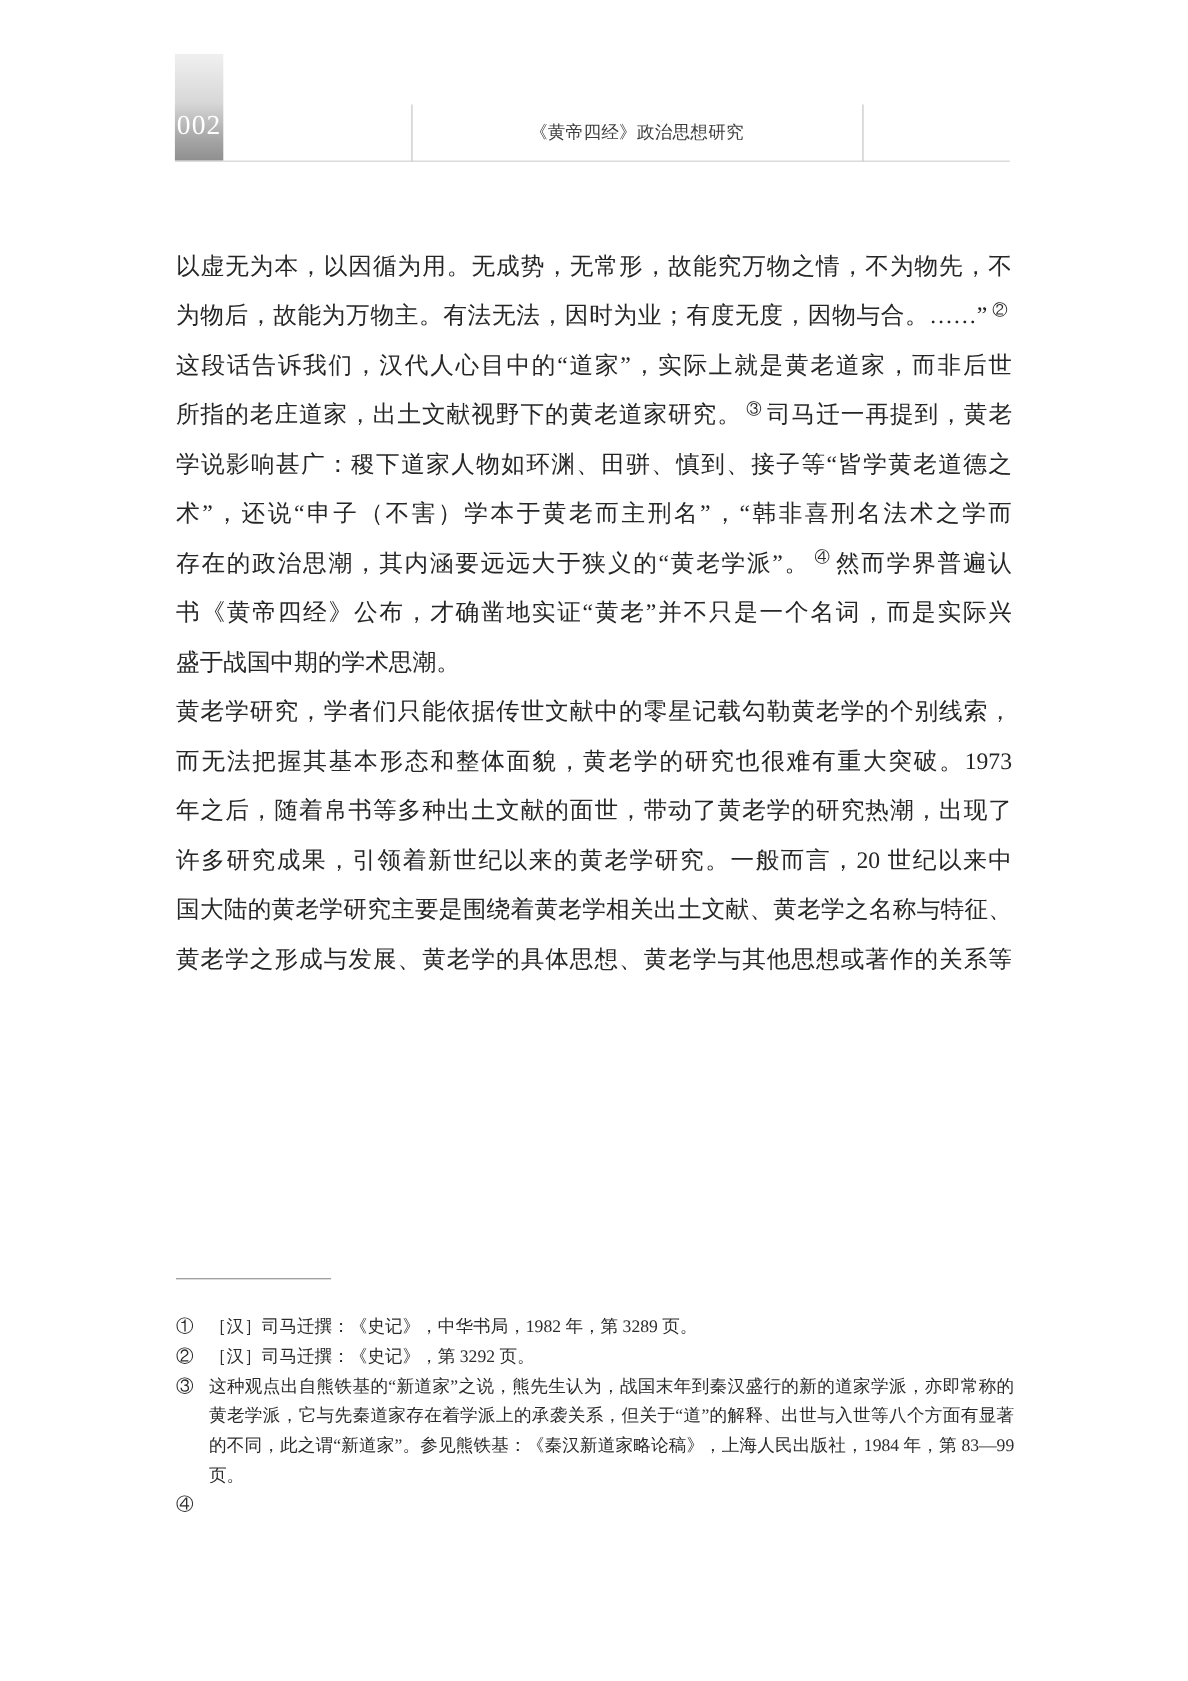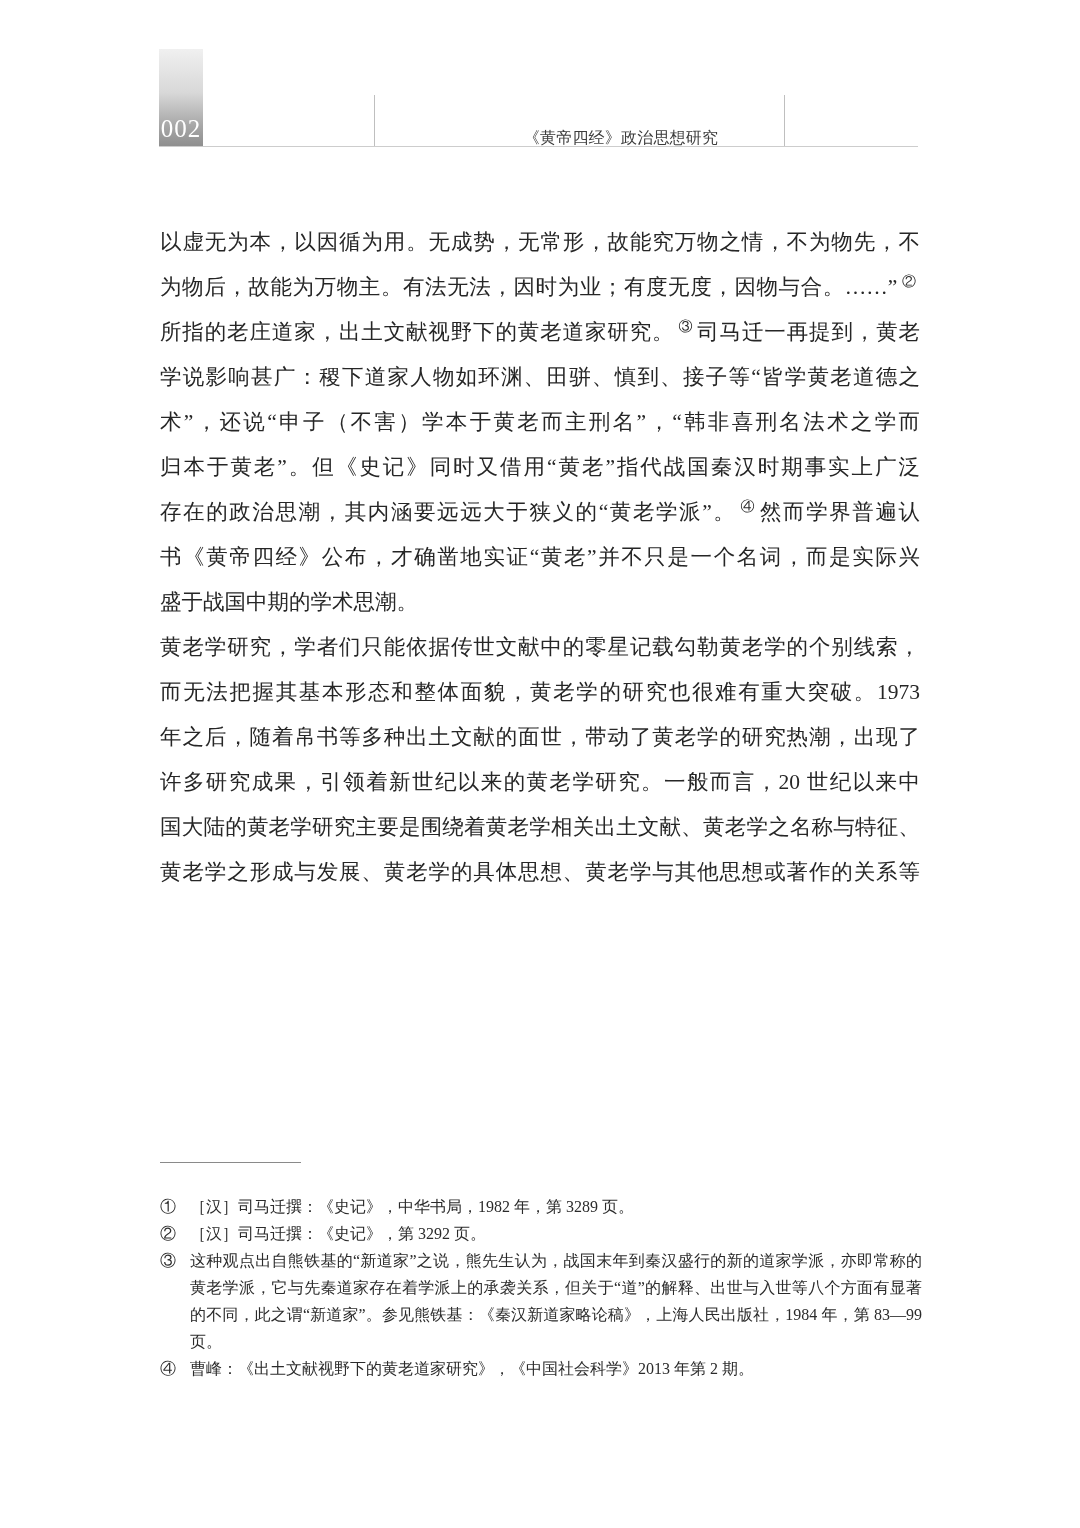--- a/index.html
+++ b/index.html
@@ -12,34 +12,33 @@
     overflow:hidden;
   }
   
   .pagenum-bar{
     position:absolute;left:159px;top:49px;width:44px;height:97px;
     background:linear-gradient(180deg,#f0f0f0 0%,#d8d8d8 45%,#a8a8a8 78%,#8f8f8f 100%);
     display:flex;align-items:flex-end;justify-content:center;
   }
   .pagenum{
     color:#ffffff;font-size:25px;line-height:1;
-    padding-bottom:5px;letter-spacing:1px;
+    padding-bottom:19px;letter-spacing:1px;
   }
   .header-rule{
     position:absolute;left:159px;top:146px;width:759px;height:1px;
     background:#cdcdcd;
   }
   .header-vline{position:absolute;top:95px;width:1px;height:52px;background:#bfbfbf;}
   .vline-left{left:374px;}
   .vline-right{left:784px;}
   .running-title{
-    position:absolute;left:374px;top:128px;width:410px;
+    position:absolute;left:374px;top:110px;width:410px;
     text-align:center;font-size:16px;color:#3c3c3c;letter-spacing:0.2px;
     white-space:nowrap;
-    margin-left:42px;
   }
   
   .body-text{
     position:absolute;left:160px;top:220px;width:760px;
     font-size:21.5px;color:#262626;
   }
   .line{
     height:45px;line-height:45px;
     white-space:nowrap;
   }
@@ -78,36 +77,36 @@
     <span class="pagenum">002</span>
   </div>
   <div class="header-vline vline-left"></div>
   <div class="running-title">《黄帝四经》政治思想研究</div>
   <div class="header-vline vline-right"></div>
   <div class="header-rule"></div>
 
   <div class="body-text" id="body-lines">
       <div class="line fill"><span>以虚无为本，以因循为用。无成势，无常形，故能究万物之情，不为物先，不</span></div>
       <div class="line fill"><span>为物后，故能为万物主。有法无法，因时为业；有度无度，因物与合。……”</span><span class="supref">②</span></div>
+      <div class="line fill"><span>这段话告诉我们，汉代人心目中的“道家”，实际上就是黄老道家，而非后世</span></div>
       <div class="line fill"><span>所指的老庄道家，出土文献视野下的黄老道家研究。</span><span class="supref">③</span><span>司马迁一再提到，黄老</span></div>
       <div class="line fill"><span>学说影响甚广：稷下道家人物如环渊、田骈、慎到、接子等“皆学黄老道德之</span></div>
       <div class="line fill"><span>术”，还说“申子（不害）学本于黄老而主刑名”，“韩非喜刑名法术之学而</span></div>
-      <div class="line fill"><span>归本于黄老”。但《史记》同时又借用“黄老”指代战国秦汉时期事实上广泛</span></div>
       <div class="line fill"><span>存在的政治思潮，其内涵要远远大于狭义的“黄老学派”。</span><span class="supref">④</span><span>然而学界普遍认</span></div>
       <div class="line fill"><span>书《黄帝四经》公布，才确凿地实证“黄老”并不只是一个名词，而是实际兴</span></div>
       <div class="line"><span>盛于战国中期的学术思潮。</span></div>
       <div class="line fill"><span>黄老学研究，学者们只能依据传世文献中的零星记载勾勒黄老学的个别线索，</span></div>
       <div class="line fill"><span>而无法把握其基本形态和整体面貌，黄老学的研究也很难有重大突破。1973</span></div>
       <div class="line fill"><span>年之后，随着帛书等多种出土文献的面世，带动了黄老学的研究热潮，出现了</span></div>
       <div class="line fill"><span>许多研究成果，引领着新世纪以来的黄老学研究。一般而言，20 世纪以来中</span></div>
       <div class="line fill"><span>国大陆的黄老学研究主要是围绕着黄老学相关出土文献、黄老学之名称与特征、</span></div>
       <div class="line fill"><span>黄老学之形成与发展、黄老学的具体思想、黄老学与其他思想或著作的关系等</span></div>
     </div>
 
   <div class="fn-divider"></div>
   <div class="footnotes" id="footnote-list">
       <div class="fn"><span class="fn-marker">①</span><span class="fn-text">［汉］司马迁撰：《史记》，中华书局，1982 年，第 3289 页。</span></div>
       <div class="fn"><span class="fn-marker">②</span><span class="fn-text">［汉］司马迁撰：《史记》，第 3292 页。</span></div>
       <div class="fn"><span class="fn-marker">③</span><span class="fn-text">这种观点出自熊铁基的“新道家”之说，熊先生认为，战国末年到秦汉盛行的新的道家学派，亦即常称的黄老学派，它与先秦道家存在着学派上的承袭关系，但关于“道”的解释、出世与入世等八个方面有显著的不同，此之谓“新道家”。参见熊铁基：《秦汉新道家略论稿》，上海人民出版社，1984 年，第 83—99 页。</span></div>
-      <div class="fn"><span class="fn-marker">④</span><span class="fn-text">曹峰：《出土文献视野下的黄老道家研究》，《中国社会科学》2013 年第 2 期。</span></div>
+      <div class="fn"><span class="fn-marker">④</span></div>
     </div>
 
 </div>
 
 </body></html>

